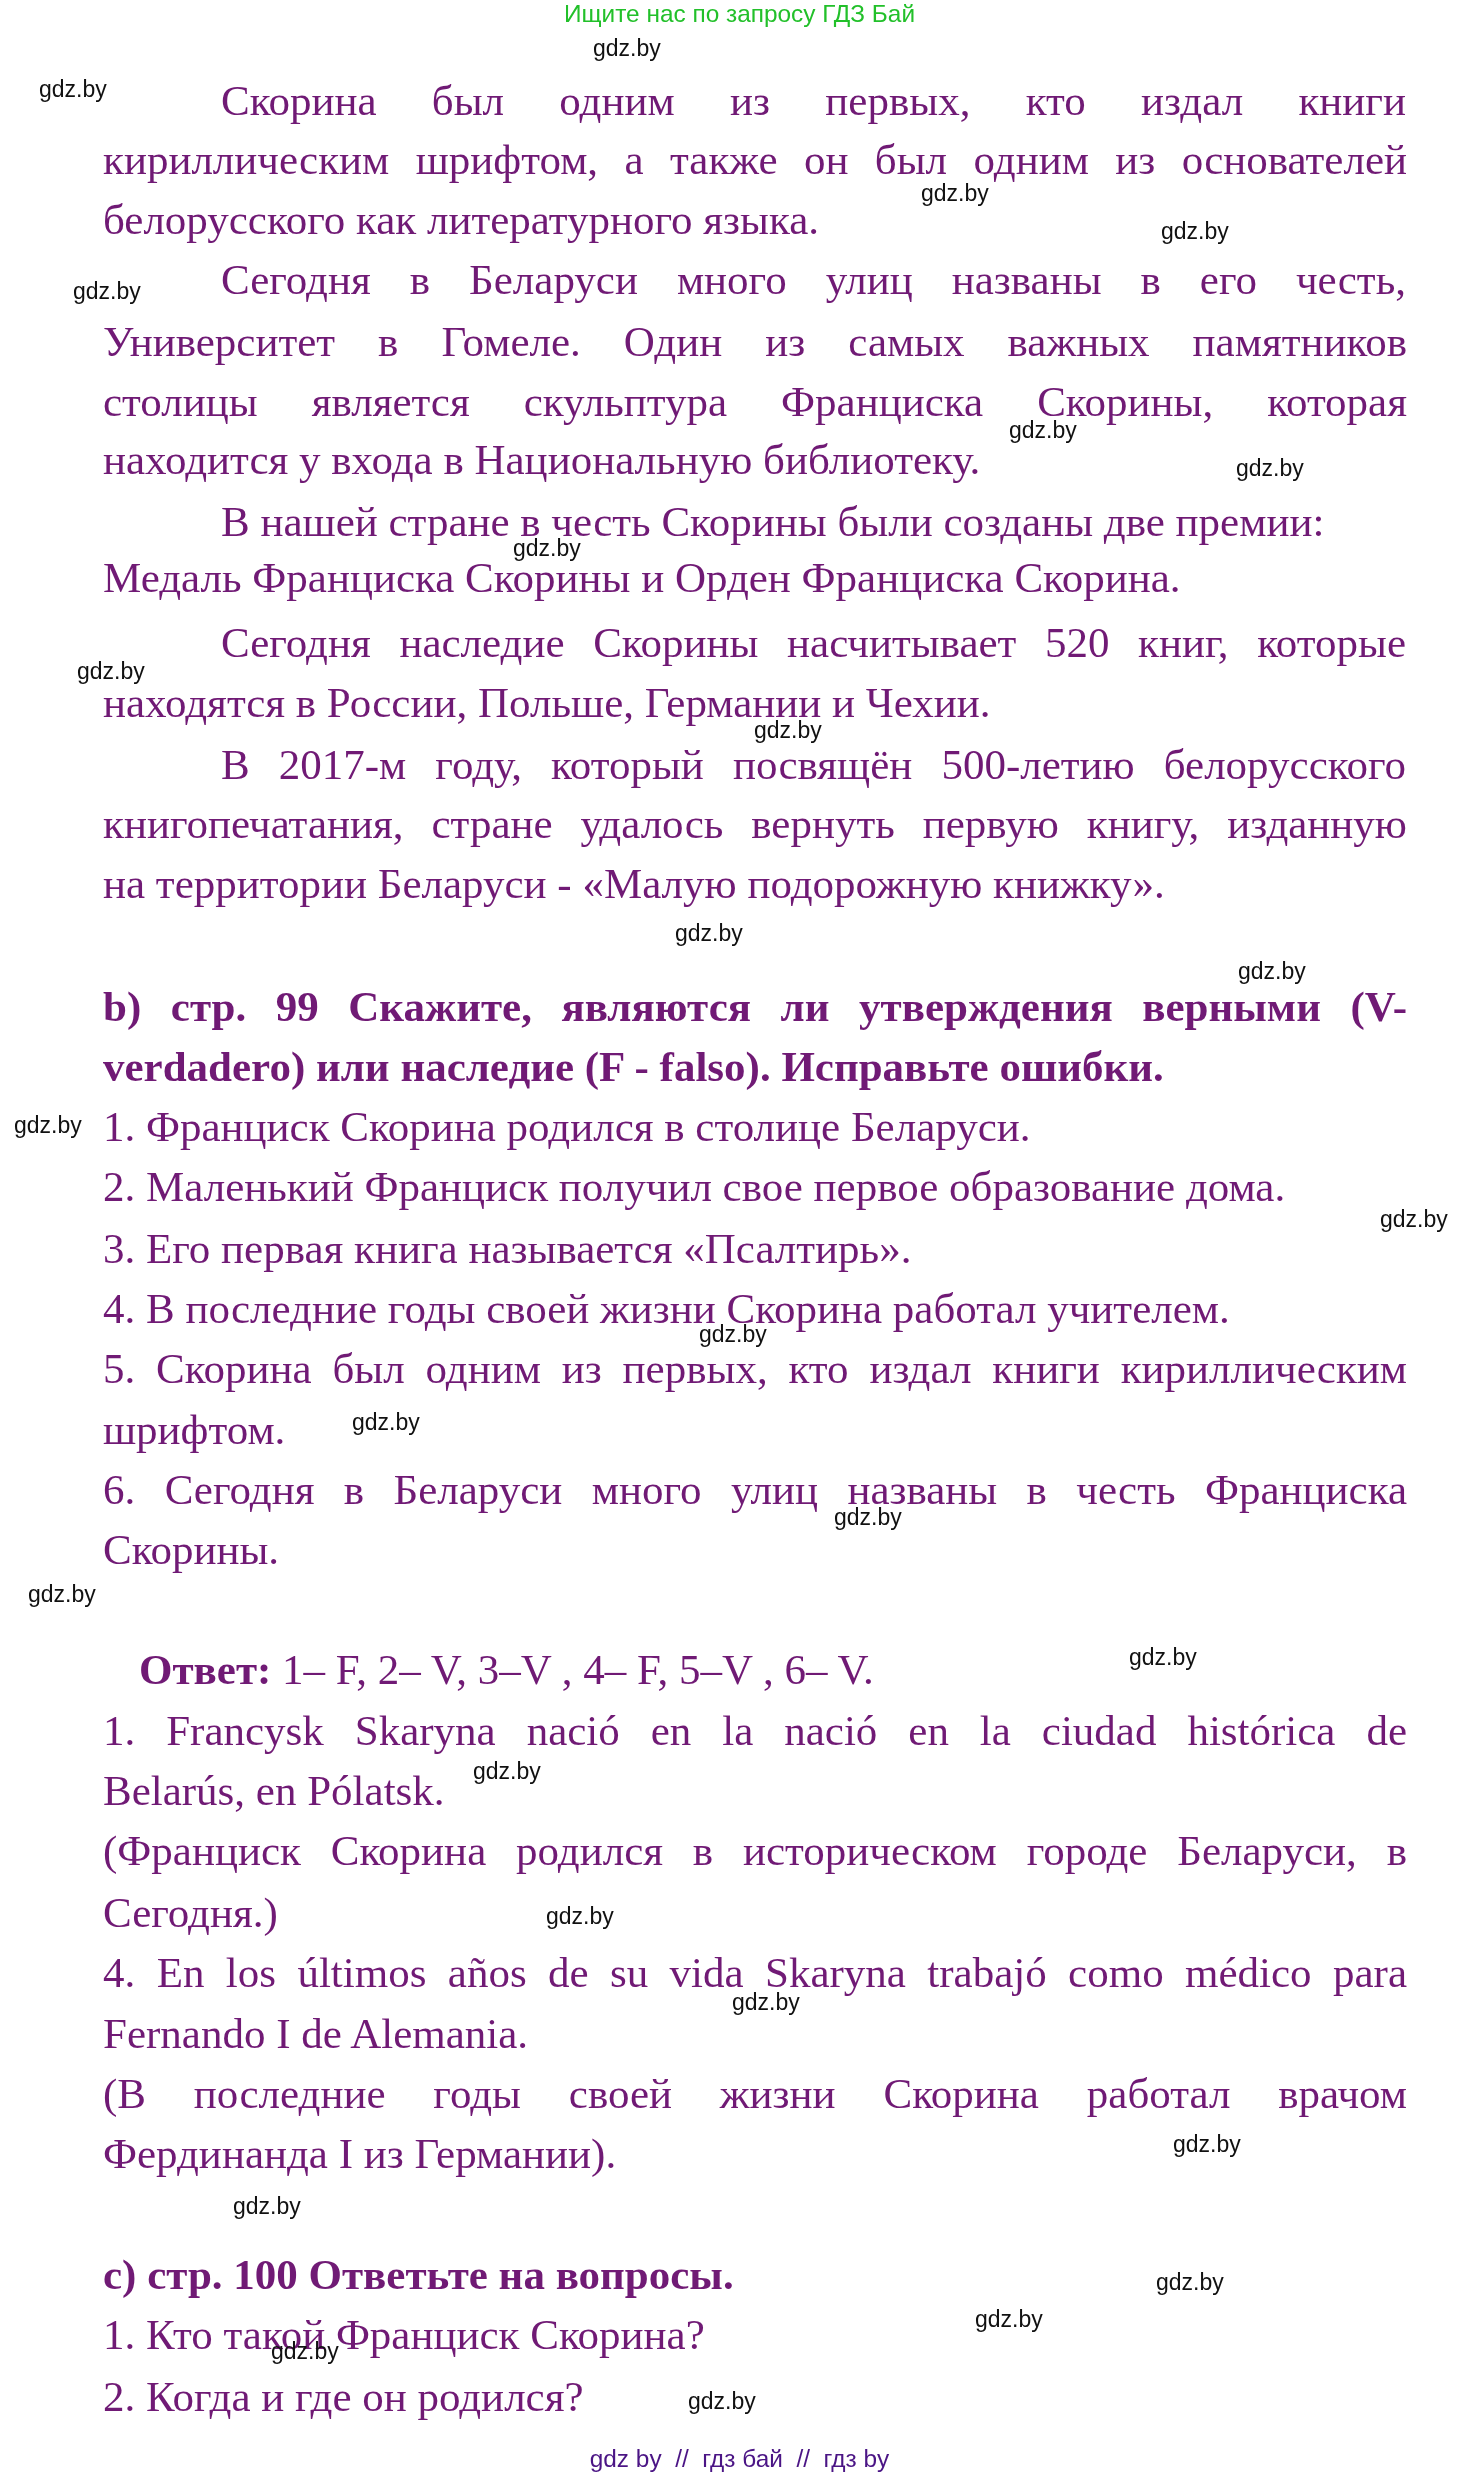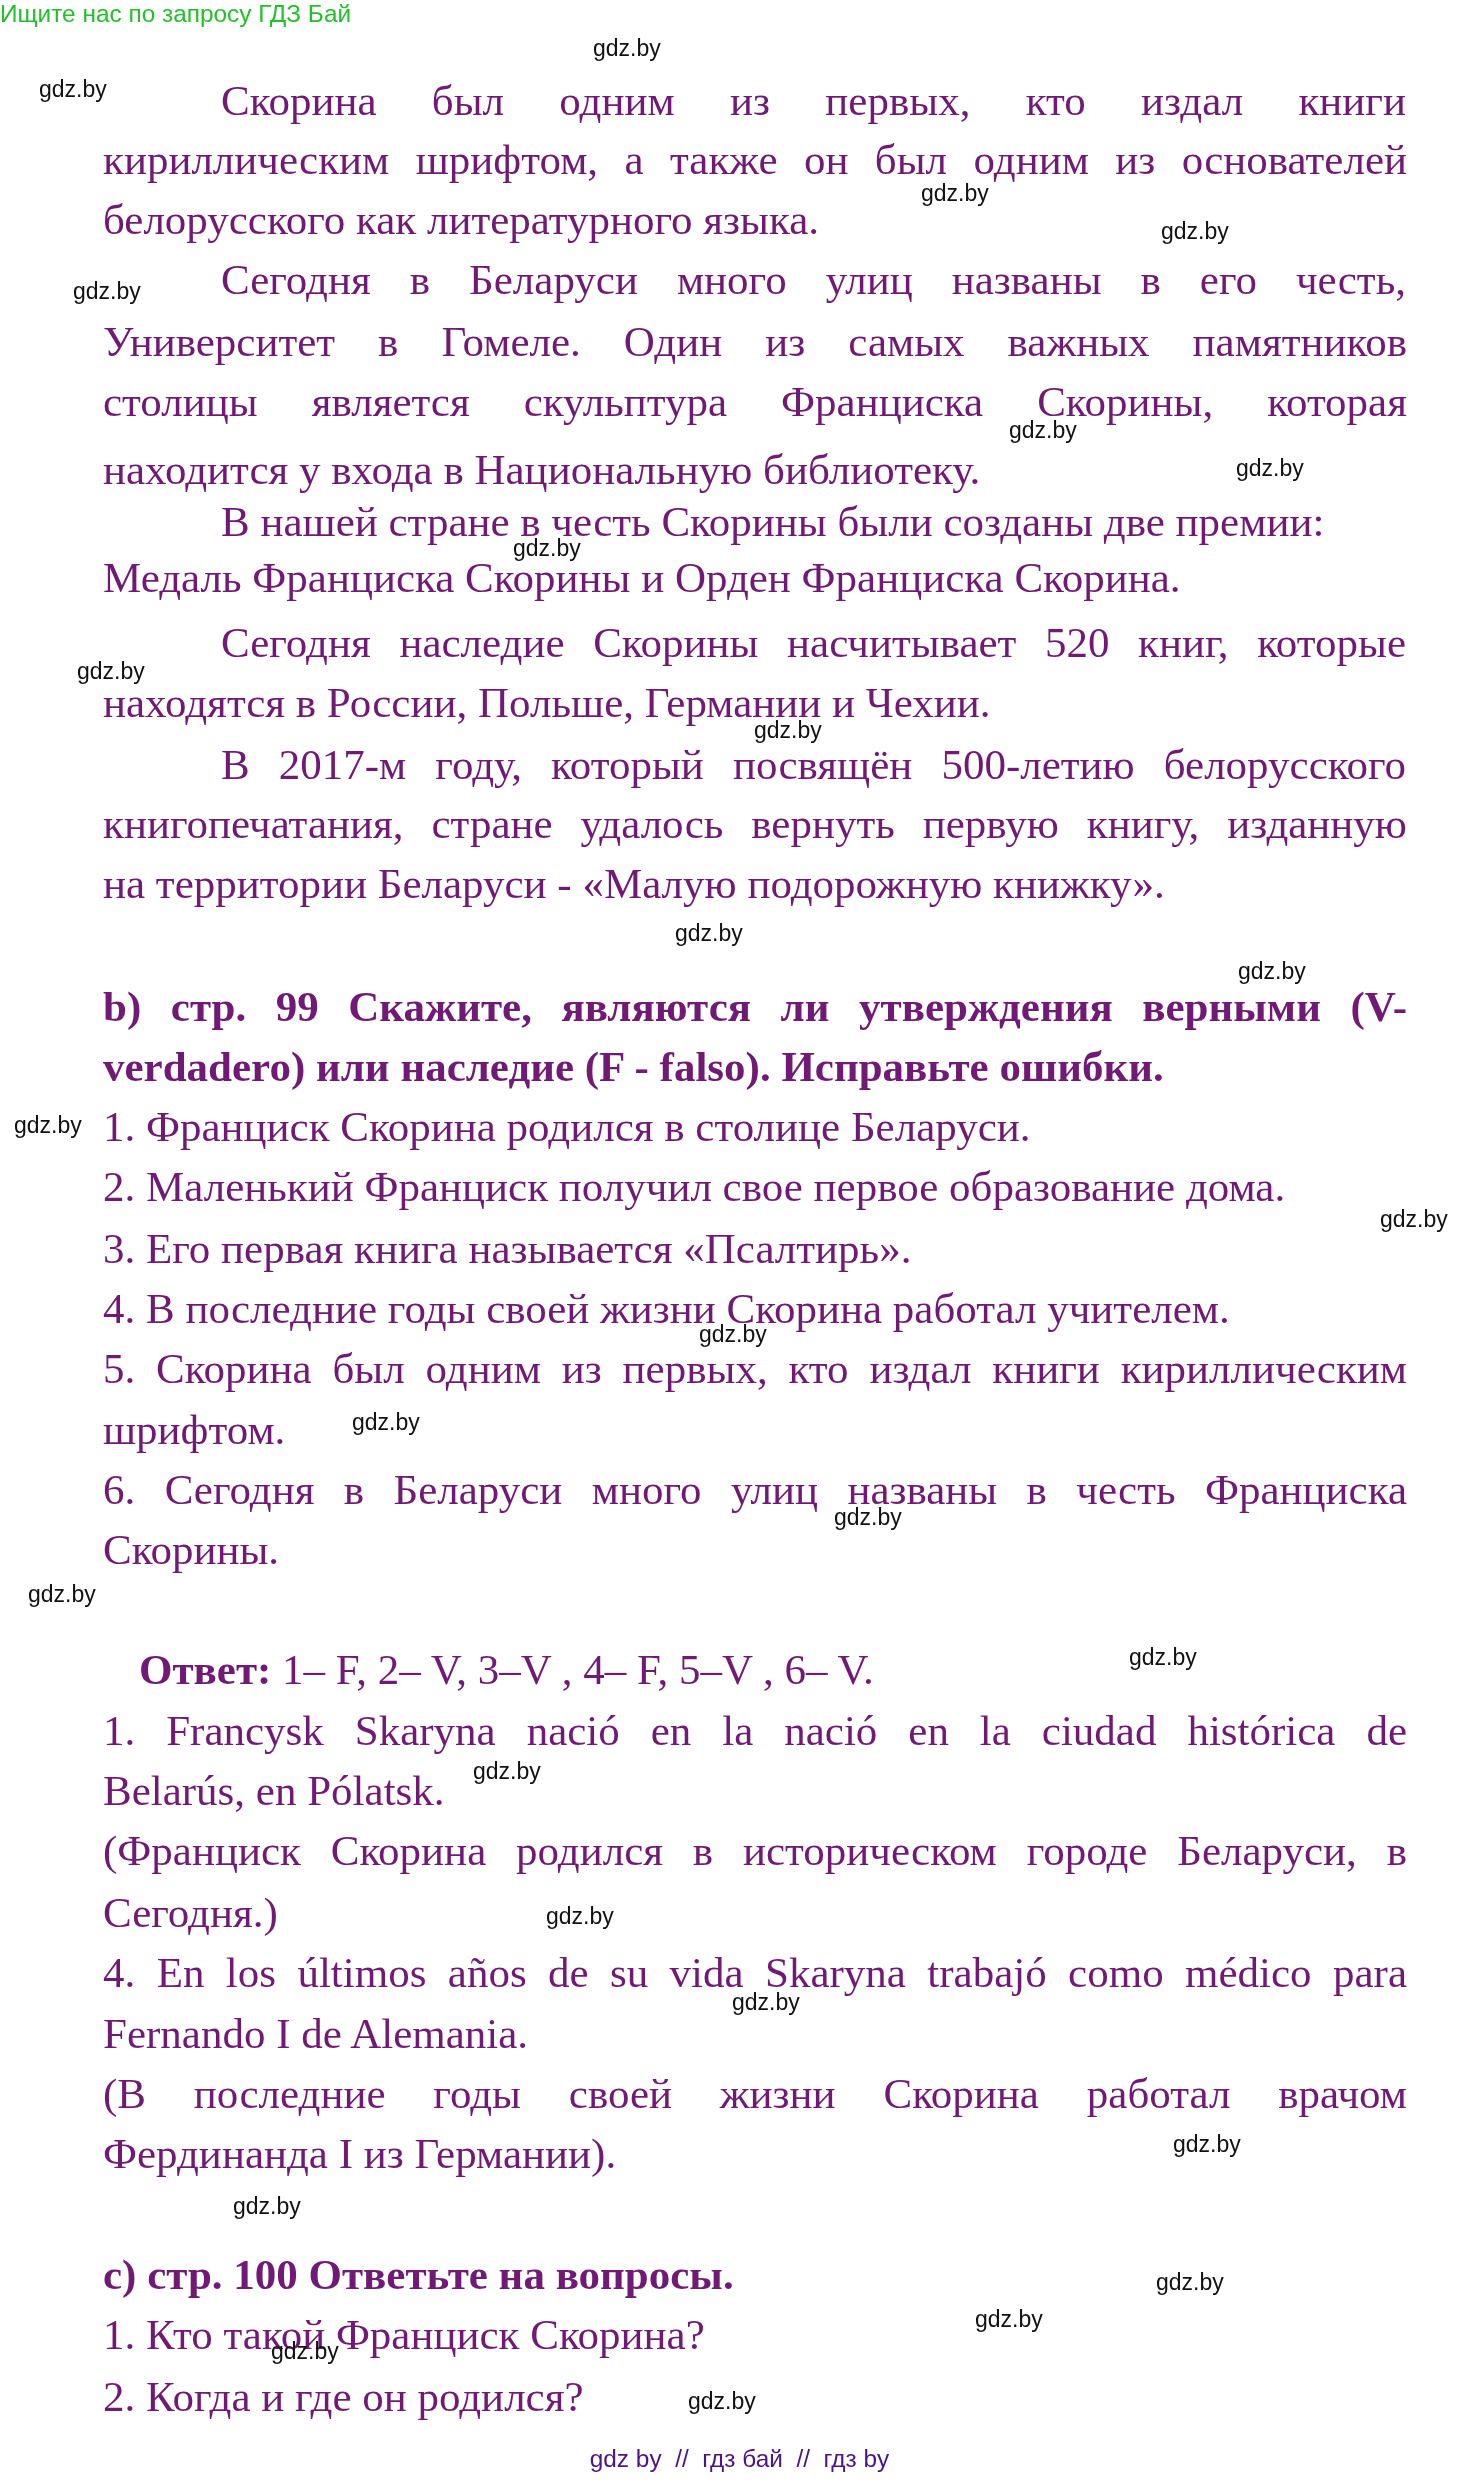--- a/index.html
+++ b/index.html
@@ -1,17 +1,17 @@
 <!DOCTYPE html>
 <html style="font-size:12.6px"><head>
 <meta charset="utf-8">
 <style>
   html, body { margin:0; padding:0; background:#ffffff; }
   body { width:1479px; height:2487px; position:relative; overflow:hidden; }
-  .hdr { position:absolute; left:0; width:1479px; top:0; 
+  .hdr { position:absolute; left:0; width:1479px; top:0; text-align:center;
          font-family:"Liberation Sans", sans-serif; font-size:24.4px; color:#22c02a; line-height:27px; }
   .ftr { position:absolute; left:0; width:1479px; top:2443px; text-align:center;
          font-family:"Liberation Sans", sans-serif; font-size:24.4px; color:#4b1585; line-height:32px; white-space:pre; }
   .ln { position:absolute; left:103px; width:1304px; height:55px; line-height:55px;
         font-family:"Liberation Serif", serif; font-size:43px; color:#701a75; white-space:nowrap; }
   .ln.j { text-align:justify; text-align-last:justify; white-space:normal; }
   .ln.ind { left:221px; width:1185px; }
   .ln b { font-weight:bold;margin-left:36px; }
   .bold { font-weight:bold; }
   .wm { position:absolute; font-family:"Liberation Sans", sans-serif; font-size:23px; color:#111; line-height:25px; }
@@ -21,21 +21,21 @@
 
 <div class="hdr">Ищите нас по запросу ГДЗ Бай</div>
 
 <div class="ln ind j" style="top:73px">Скорина был одним из первых, кто издал книги</div>
 <div class="ln j" style="top:132px">кириллическим шрифтом, а также он был одним из основателей</div>
 <div class="ln" style="top:192px">белорусского как литературного языка.</div>
 
 <div class="ln ind j" style="top:252px">Сегодня в Беларуси много улиц названы в его честь,</div>
 <div class="ln j" style="top:314px">Университет в Гомеле. Один из самых важных памятников</div>
 <div class="ln j" style="top:374px">столицы является скульптура Франциска Скорины, которая</div>
-<div class="ln" style="top:442px">находится у входа в Национальную библиотеку.</div>
+<div class="ln" style="top:432px">находится у входа в Национальную библиотеку.</div>
 
 <div class="ln ind" style="top:494px">В нашей стране в честь Скорины были созданы две премии:</div>
 <div class="ln" style="top:550px">Медаль Франциска Скорины и Орден Франциска Скорина.</div>
 
 <div class="ln ind j" style="top:615px">Сегодня наследие Скорины насчитывает 520 книг, которые</div>
 <div class="ln" style="top:675px">находятся в России, Польше, Германии и Чехии.</div>
 
 <div class="ln ind j" style="top:737px">В 2017-м году, который посвящён 500-летию белорусского</div>
 <div class="ln j" style="top:796px">книгопечатания, стране удалось вернуть первую книгу, изданную</div>
 <div class="ln" style="top:856px">на территории Беларуси - «Малую подорожную книжку».</div>

